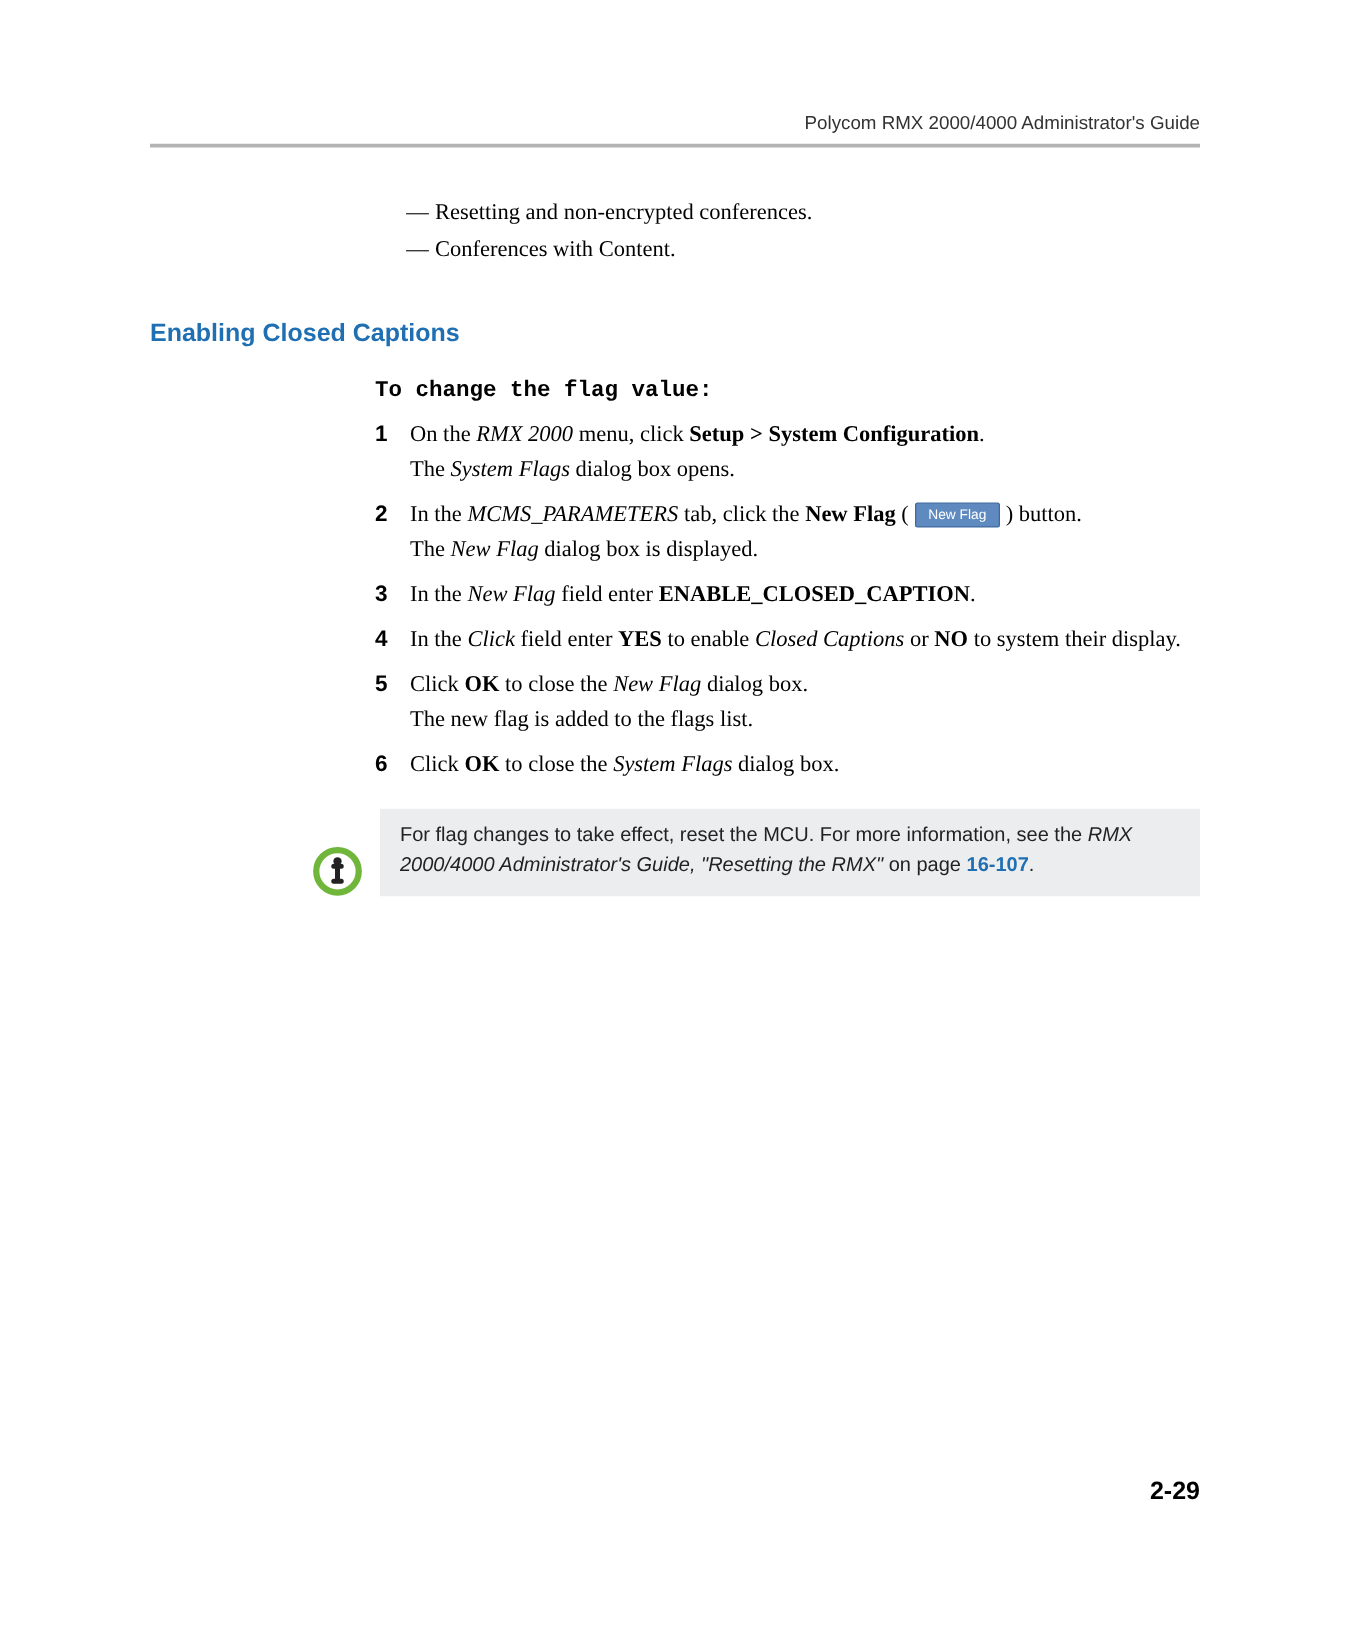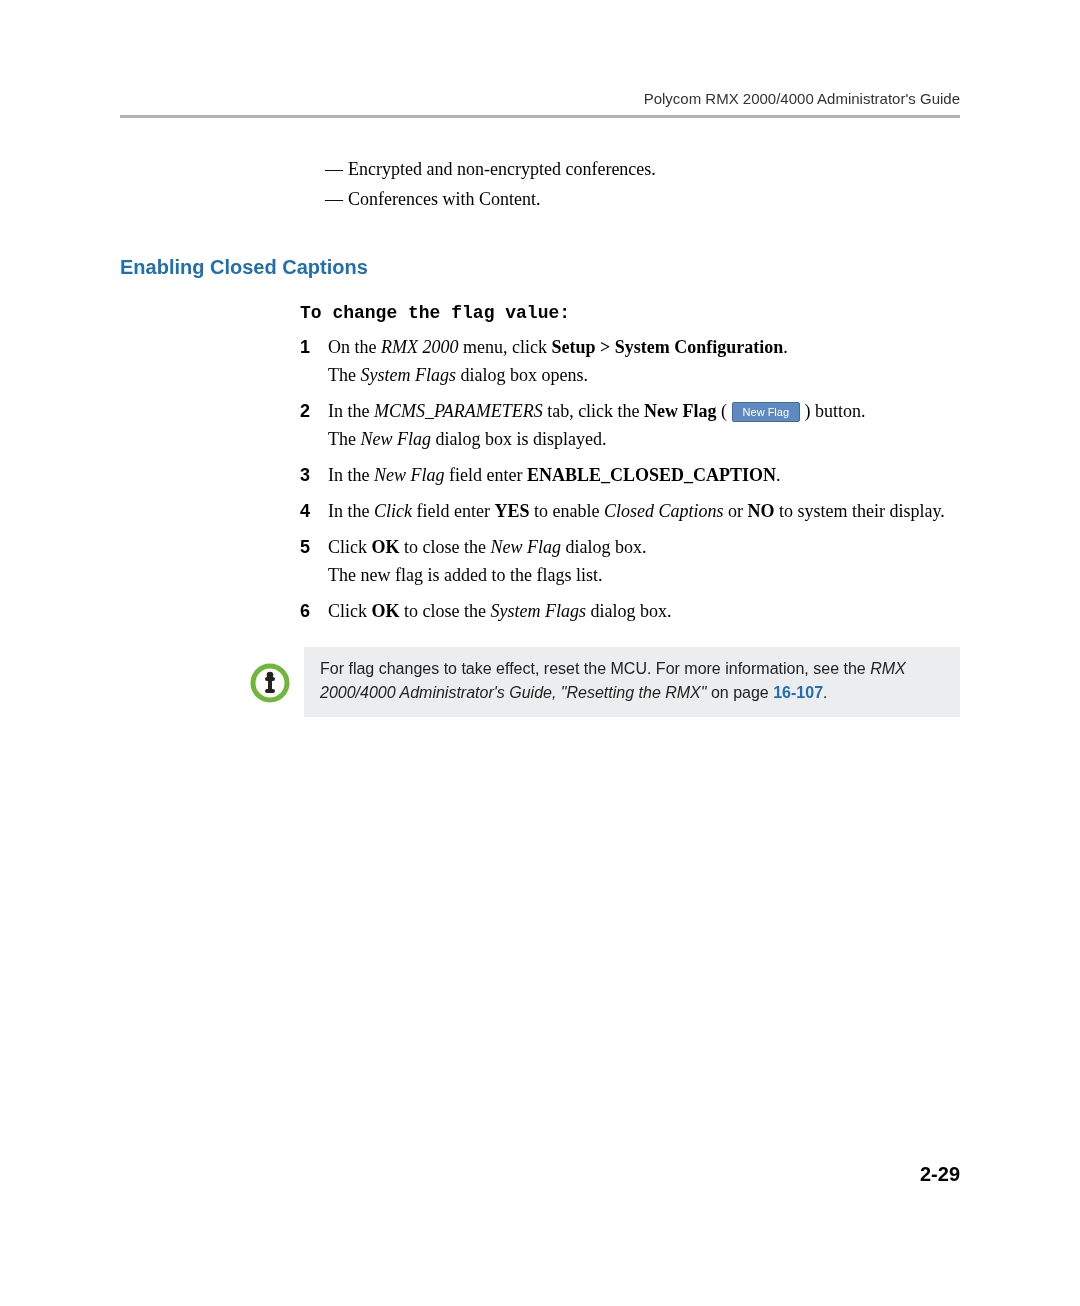--- a/index.html
+++ b/index.html
@@ -106,21 +106,21 @@
     font-size: 11px;
     padding: 2px 10px;
     border: 1px solid #3e6aa0;
     border-radius: 2px;
     line-height: 14px;
     position: relative;
     top: -1px;
   }
   .note-row {
     display: flex;
-    align-items: center;
+    align-items: flex-end;
     margin-top: 22px;
     margin-left: 130px;
   }
   .note-icon {
     flex: 0 0 44px;
     margin-right: 10px;
     margin-top: 2px;
   }
   .note-icon svg {
     display: block;
@@ -135,39 +135,39 @@
     color: #222;
   }
   .note-box .italic { font-style: italic; }
   .note-box .blue-bold {
     color: #1f6fb2;
     font-weight: bold;
   }
   .page-number {
     position: absolute;
     right: 120px;
-    bottom: 120px;
+    bottom: 101px;
     font-family: "Century Gothic", Futura, Arial, sans-serif;
     font-weight: bold;
     font-size: 20px;
     color: #000;
   }
 </style>
 </head>
 <body>
 
 <div class="page">
 
   <div class="running-head">Polycom RMX 2000/4000 Administrator's Guide</div>
   <hr class="hr-top">
 
   <div class="bullet-block">
     <div class="bullet-row">
       <div class="bullet-dash">—</div>
-      <div class="bullet-text">Encrypted and non-encrypted conferences.</div>
+      <div class="bullet-text">Resetting and non-encrypted conferences.</div>
     </div>
     <div class="bullet-row">
       <div class="bullet-dash">—</div>
       <div class="bullet-text">Conferences with Content.</div>
     </div>
   </div>
 
   <div class="section-heading">Enabling Closed Captions</div>
 
   <div class="body-block">

